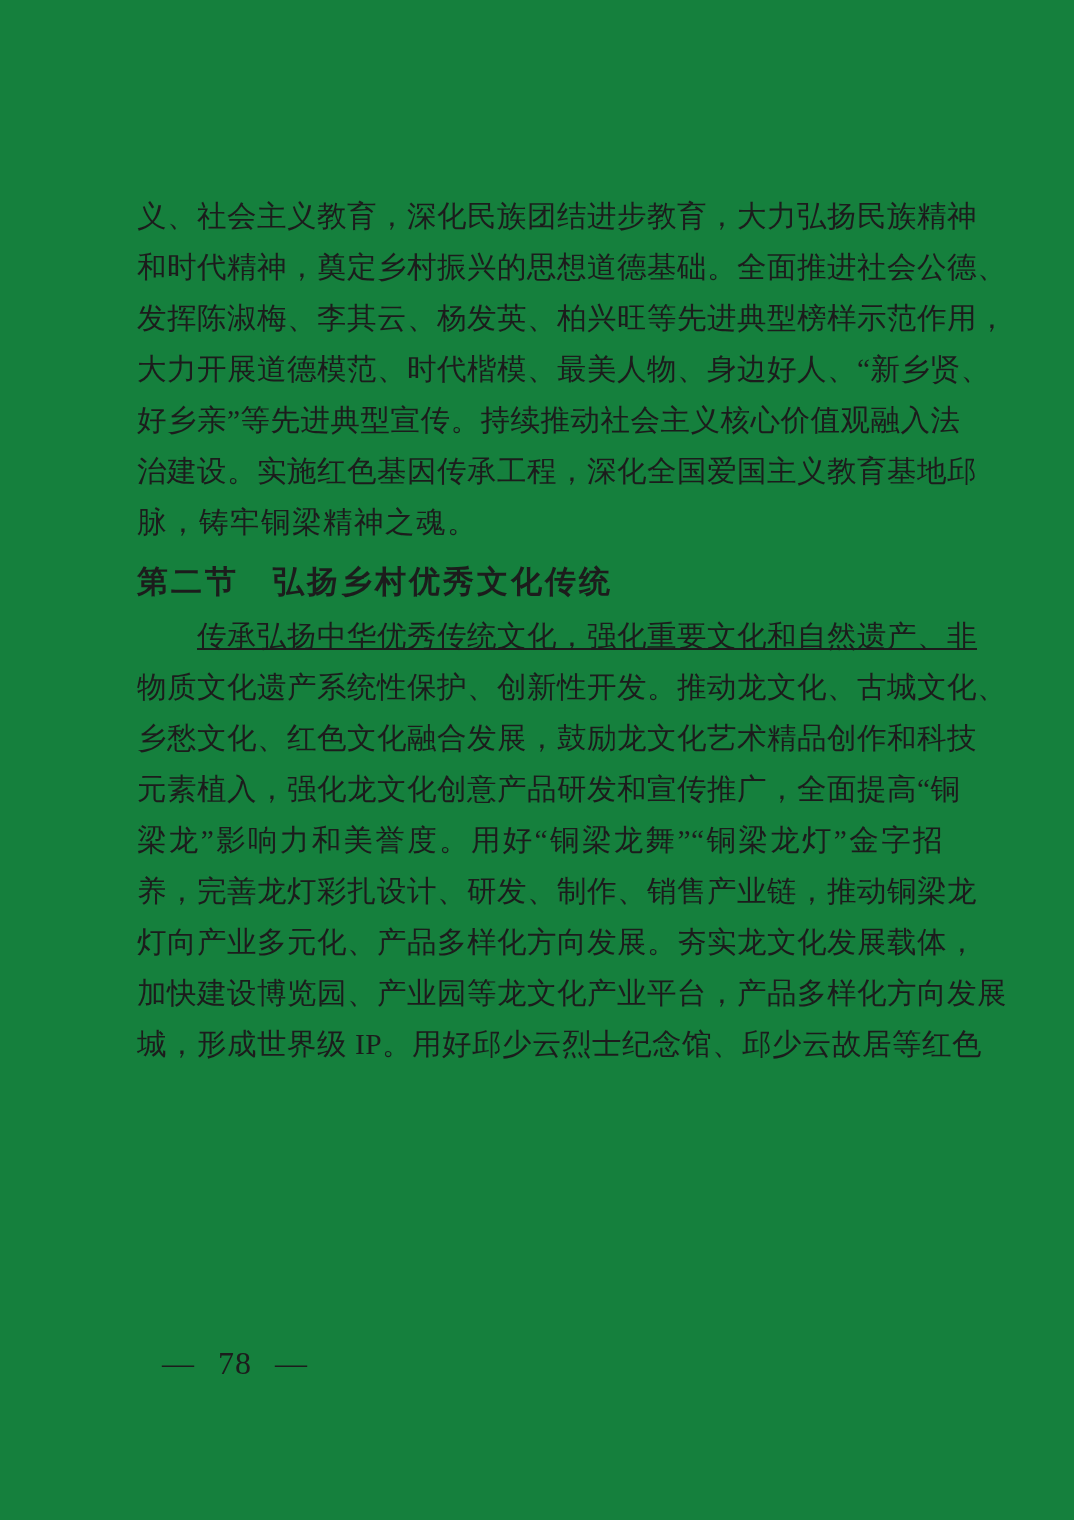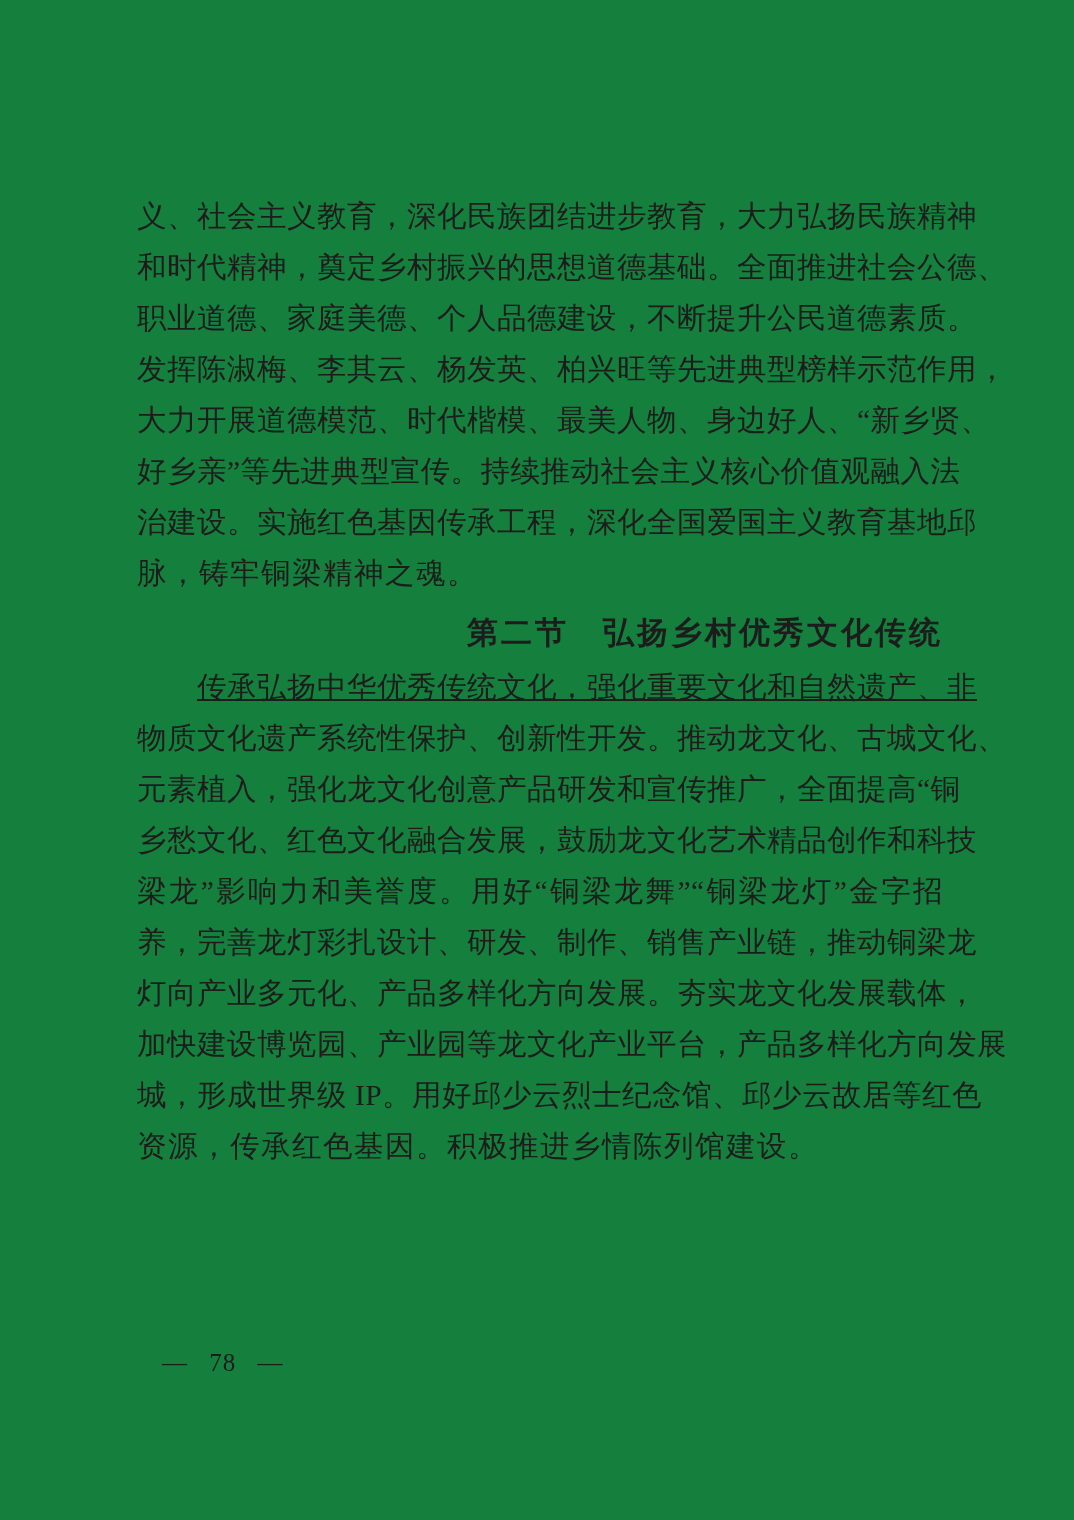--- a/index.html
+++ b/index.html
@@ -38,62 +38,60 @@
   }
   .bline.indent {
     text-indent: 60px;
     text-decoration: underline;
   }
   .heading {
     font-size: 31px;
     line-height: 51px;
     height: 51px;
     margin: 8px 0 4px 0;
-    text-align: right;
+    text-align: left;
     font-weight: bold;
     letter-spacing: 3px;
   }
   .page-number {
     position: absolute;
     left: 162px;
     top: 1347px;
-    font-size: 25px;
+    font-size: 32px;
     line-height: 32px;
     word-spacing: 14px;
     letter-spacing: 1px;
   }
 </style>
 </head>
 <body>
 
 <div class="page">
   <div class="content">
 
     <div>
       <div class="bline">义、社会主义教育，深化民族团结进步教育，大力弘扬民族精神</div>
       <div class="bline">和时代精神，奠定乡村振兴的思想道德基础。全面推进社会公德、</div>
-      <div class="bline">职业道德、家庭美德、个人品德建设，不断提升公民道德素质。</div>
       <div class="bline">发挥陈淑梅、李其云、杨发英、柏兴旺等先进典型榜样示范作用，</div>
       <div class="bline">大力开展道德模范、时代楷模、最美人物、身边好人、“新乡贤、</div>
       <div class="bline">好乡亲”等先进典型宣传。持续推动社会主义核心价值观融入法</div>
       <div class="bline">治建设。实施红色基因传承工程，深化全国爱国主义教育基地邱</div>
       <div class="bline last">脉，铸牢铜梁精神之魂。</div>
     </div>
 
     <div class="heading">第二节　弘扬乡村优秀文化传统</div>
 
     <div>
       <div class="bline indent">传承弘扬中华优秀传统文化，强化重要文化和自然遗产、非</div>
       <div class="bline">物质文化遗产系统性保护、创新性开发。推动龙文化、古城文化、</div>
+      <div class="bline">乡愁文化、红色文化融合发展，鼓励龙文化艺术精品创作和科技</div>
       <div class="bline">元素植入，强化龙文化创意产品研发和宣传推广，全面提高“铜</div>
-      <div class="bline">乡愁文化、红色文化融合发展，鼓励龙文化艺术精品创作和科技</div>
       <div class="bline">梁龙”影响力和美誉度。用好“铜梁龙舞”“铜梁龙灯”金字招</div>
       <div class="bline">养，完善龙灯彩扎设计、研发、制作、销售产业链，推动铜梁龙</div>
       <div class="bline">灯向产业多元化、产品多样化方向发展。夯实龙文化发展载体，</div>
       <div class="bline">加快建设博览园、产业园等龙文化产业平台，产品多样化方向发展</div>
       <div class="bline">城，形成世界级 IP。用好邱少云烈士纪念馆、邱少云故居等红色</div>
-      <div class="bline last">资源，传承红色基因。积极推进乡情陈列馆建设。</div>
     </div>
 
   </div>
 
   <div class="page-number">— 78 —</div>
 </div>
 
 </body></html>

